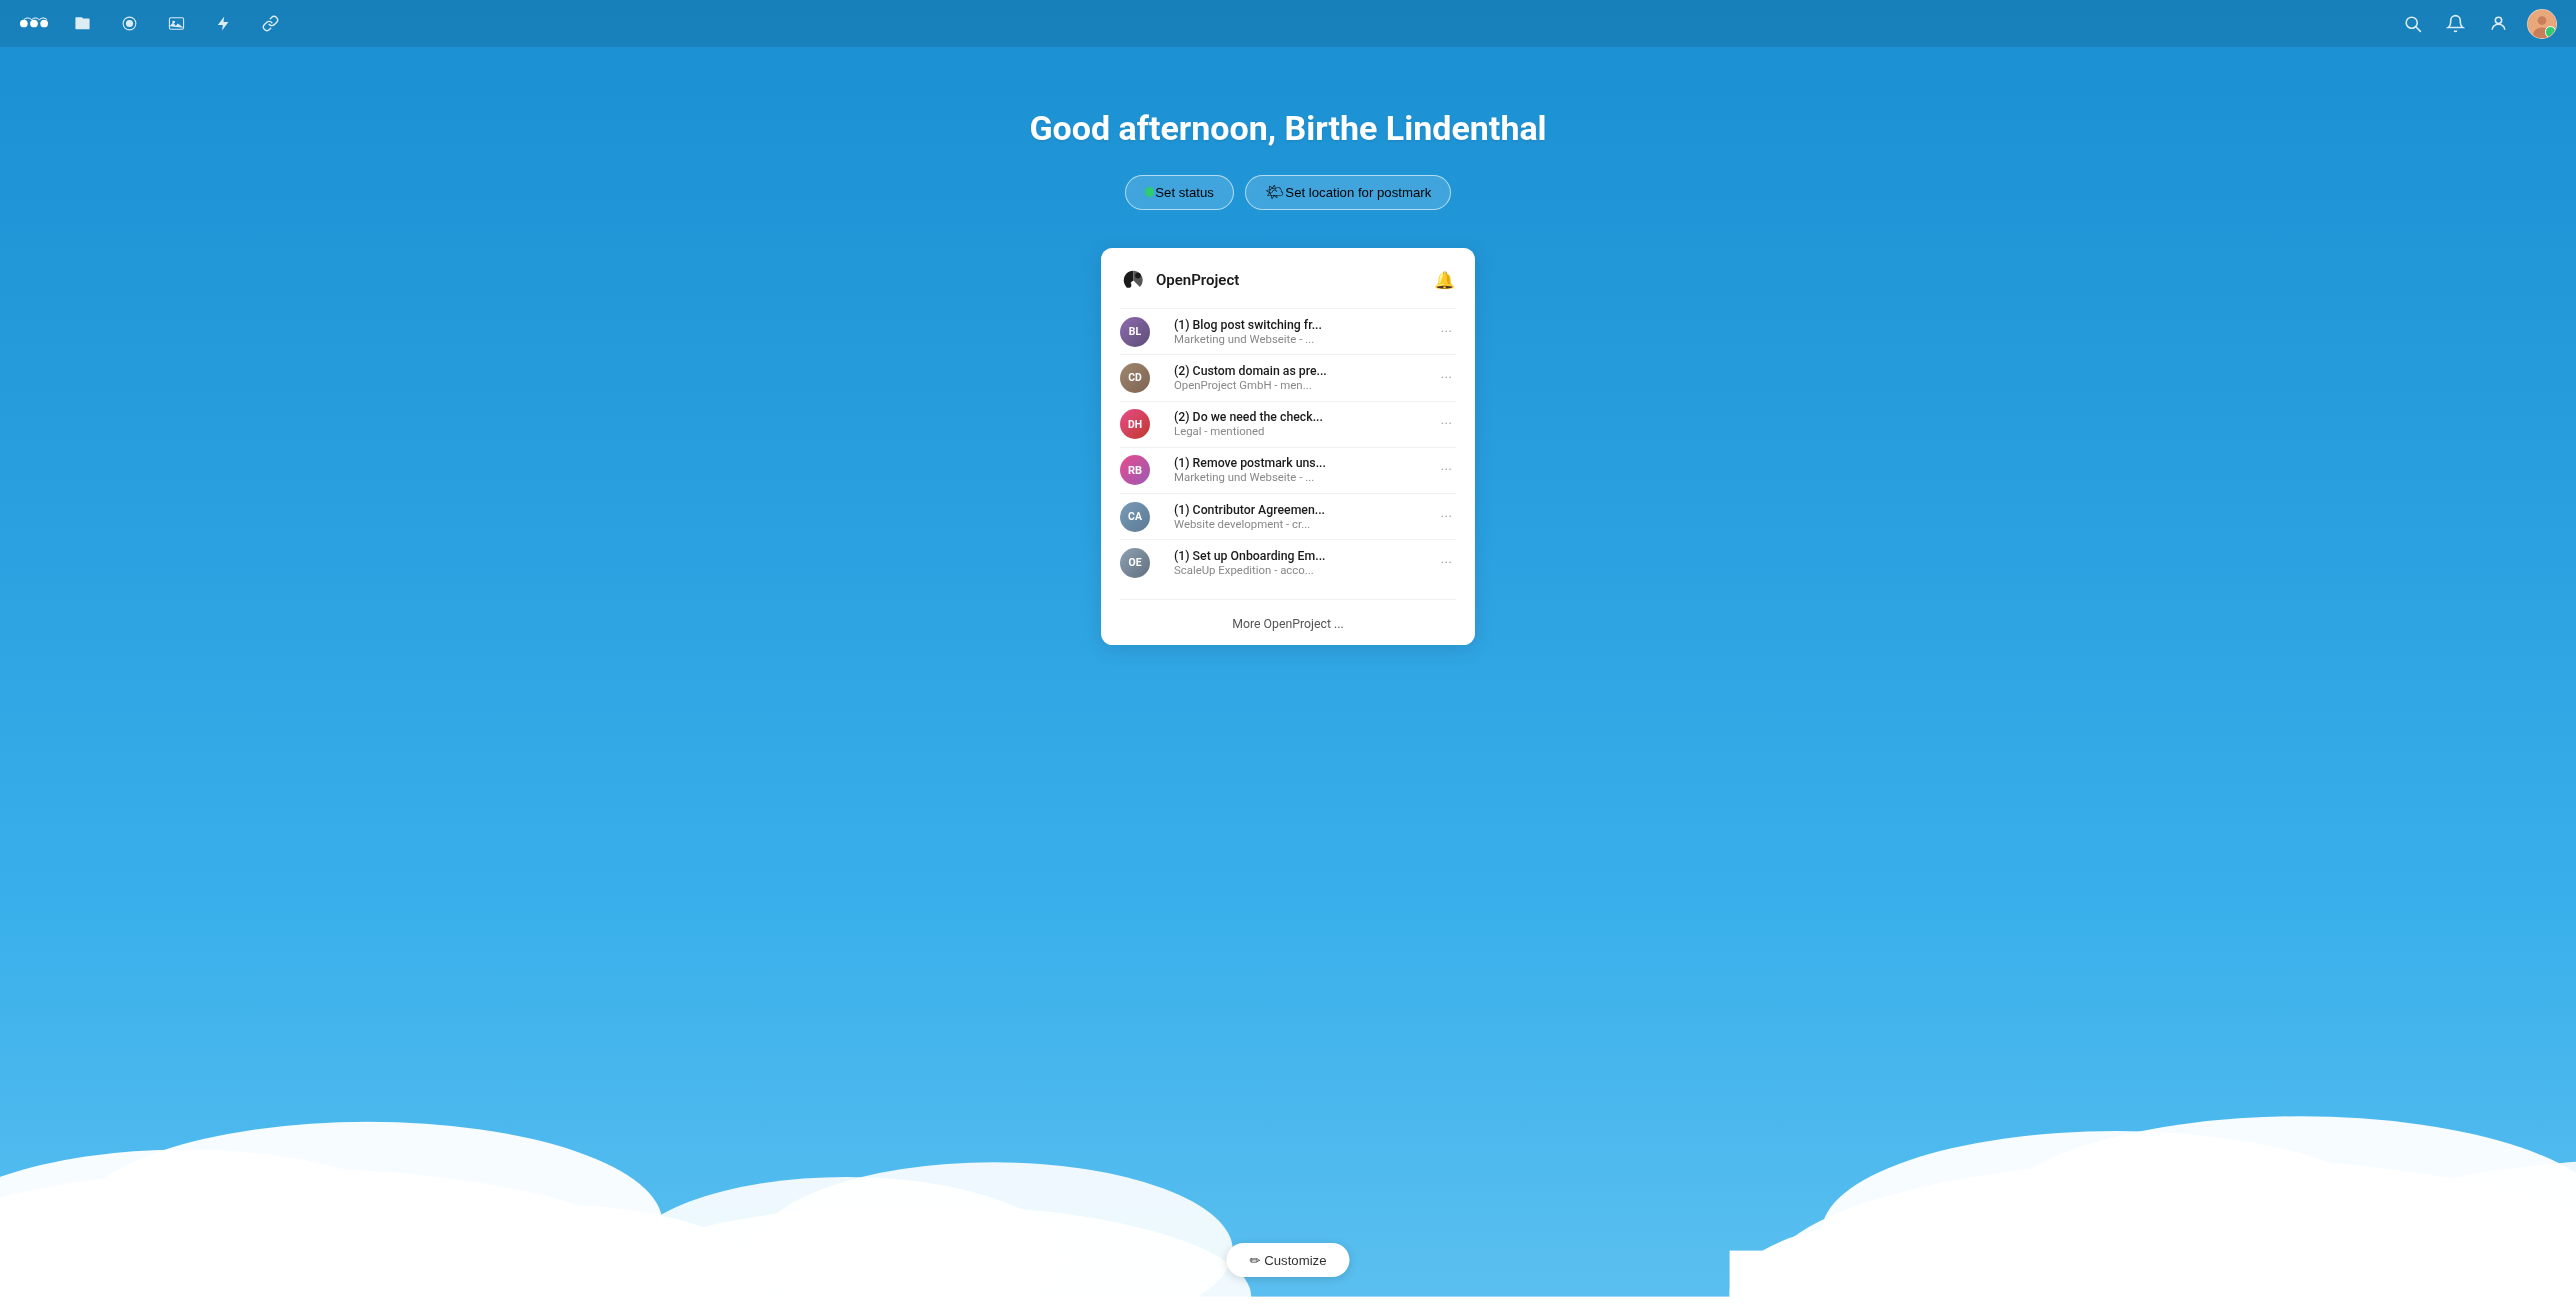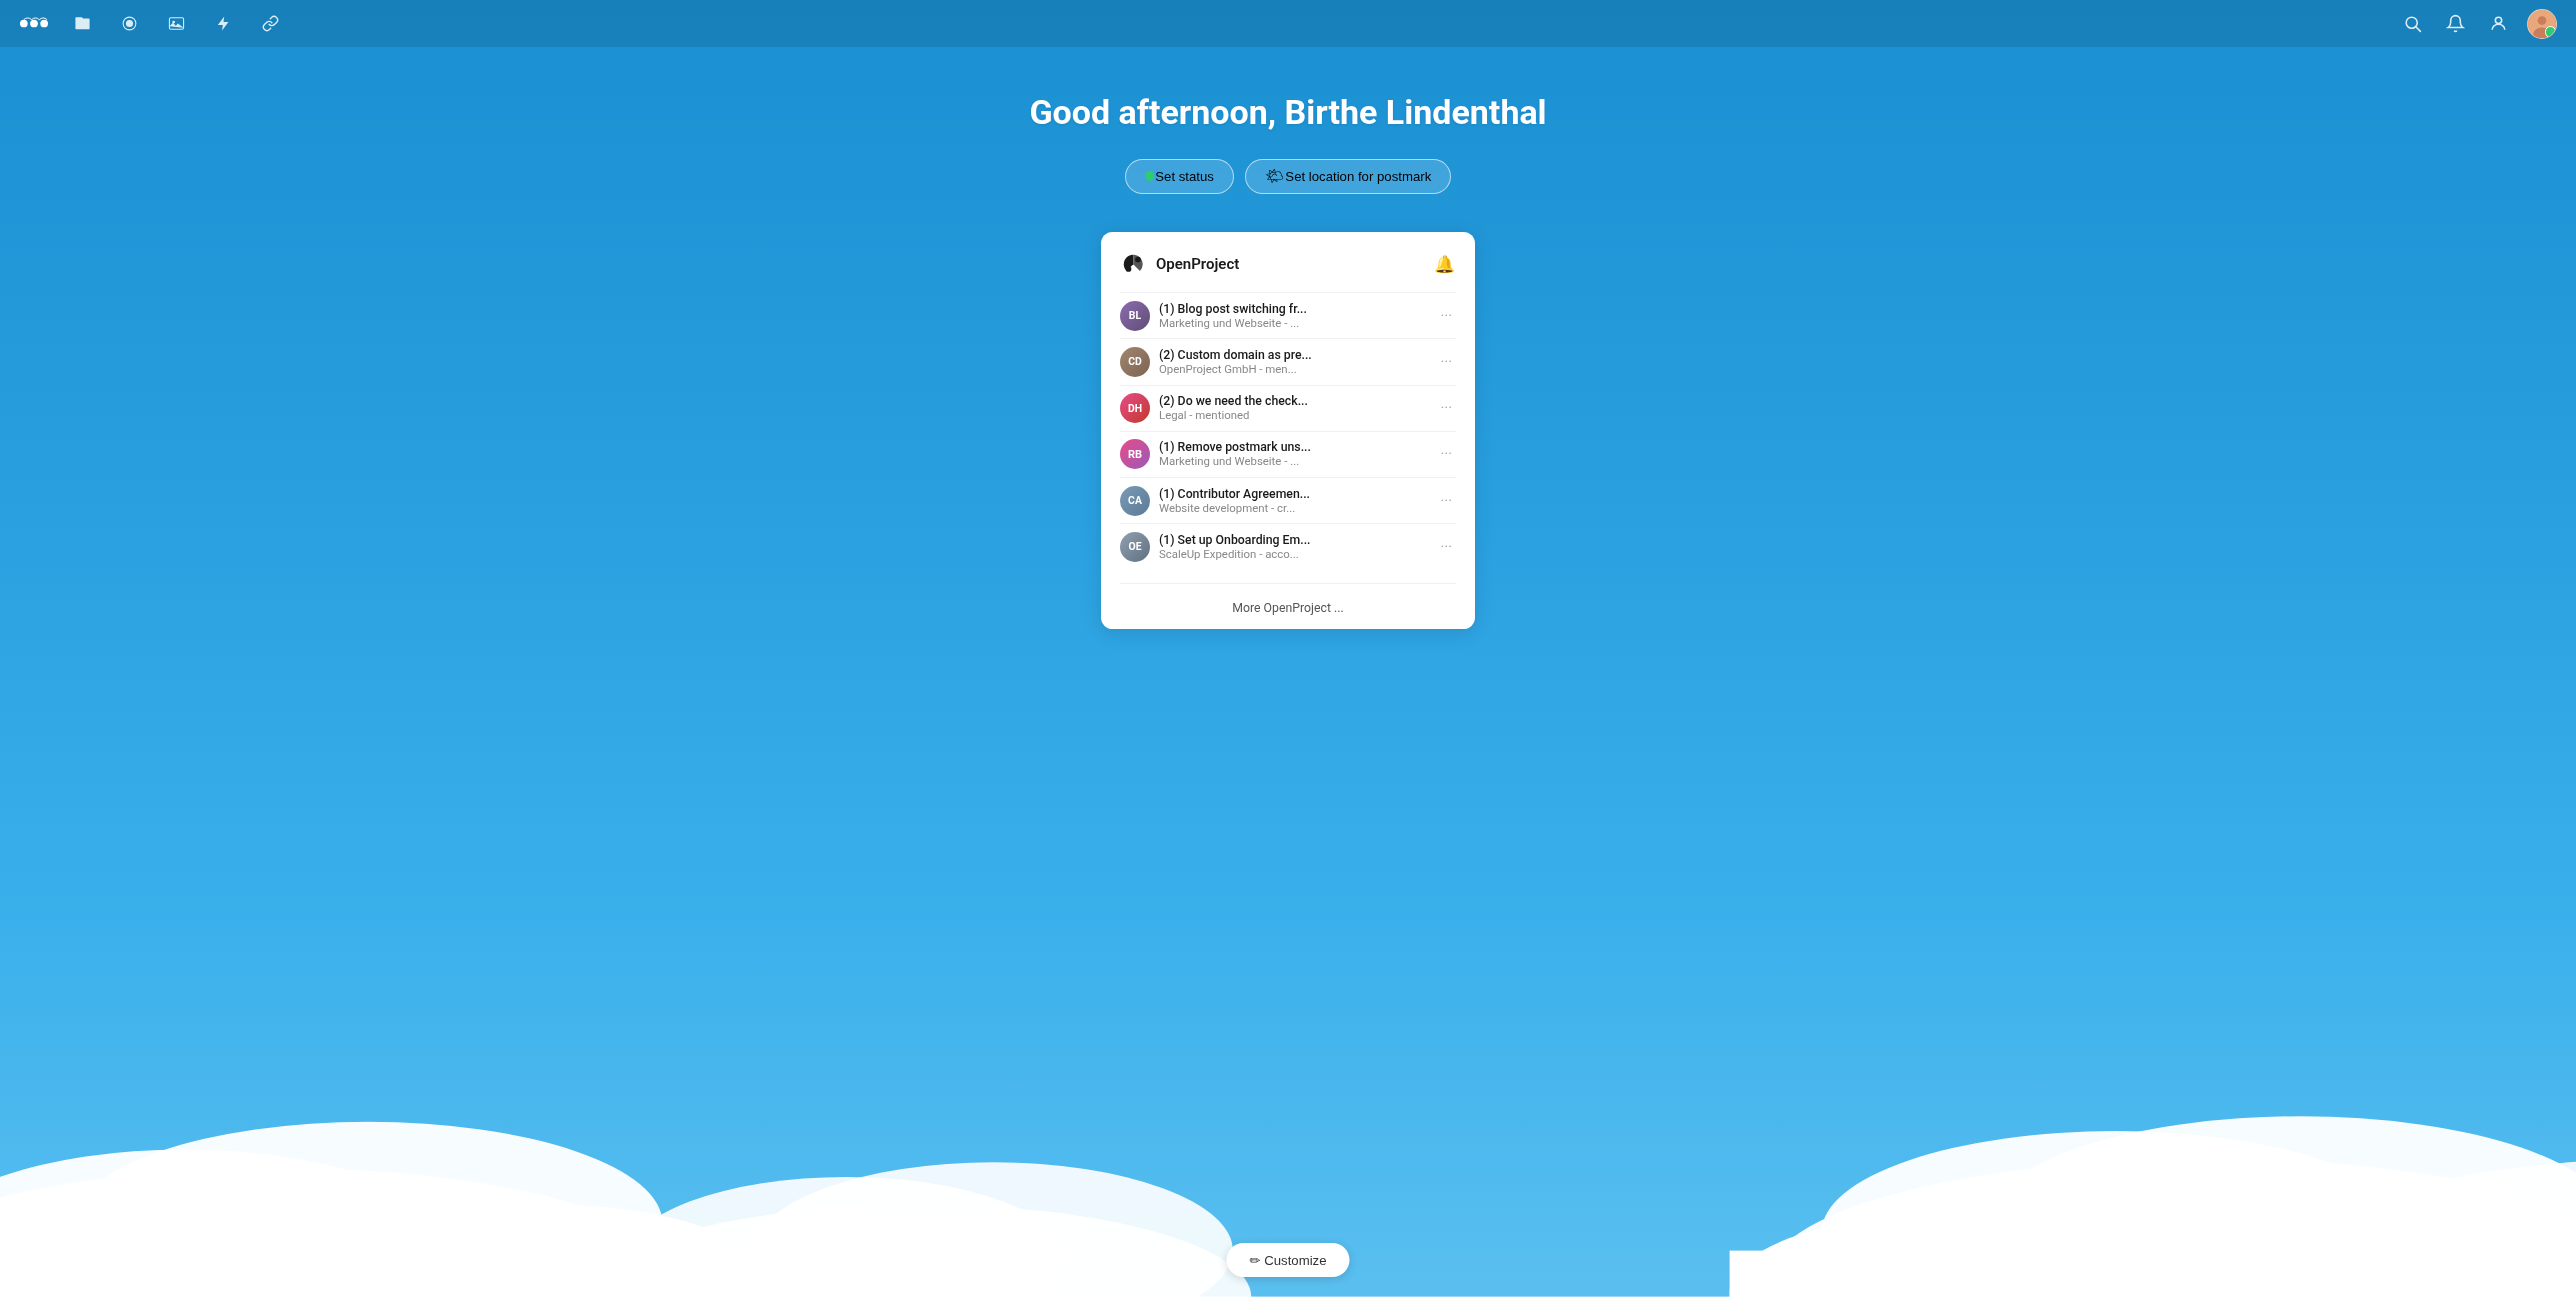--- a/index.html
+++ b/index.html
@@ -105,21 +105,21 @@
       border: 1.9px solid white;
     }
 
     
     .main-content {
       position: relative;
       z-index: 5;
       display: flex;
       flex-direction: column;
       align-items: center;
-      padding-top: 45px;
+      padding-top: 61px;
     }
 
     .greeting {
       color: white;
       font-size: 34px;
       font-weight: 700;
       text-align: center;
       margin-bottom: 26.5px;
       text-shadow: 0 0.9px 2.8px rgba(0,0,0,0.1);
     }
@@ -182,21 +182,21 @@
     }
 
     .bell-icon {
       cursor: pointer;
       font-size: 17px;
     }
 
     .card-item {
       display: flex;
       align-items: center;
-      gap: 9px;
+      gap: 24px;
       padding: 7.6px 0;
       border-top: 0.9px solid #f0f0f0;
       cursor: pointer;
     }
 
     .item-avatar {
       width: 30px;
       height: 30px;
       border-radius: 50%;
       flex-shrink: 0;

